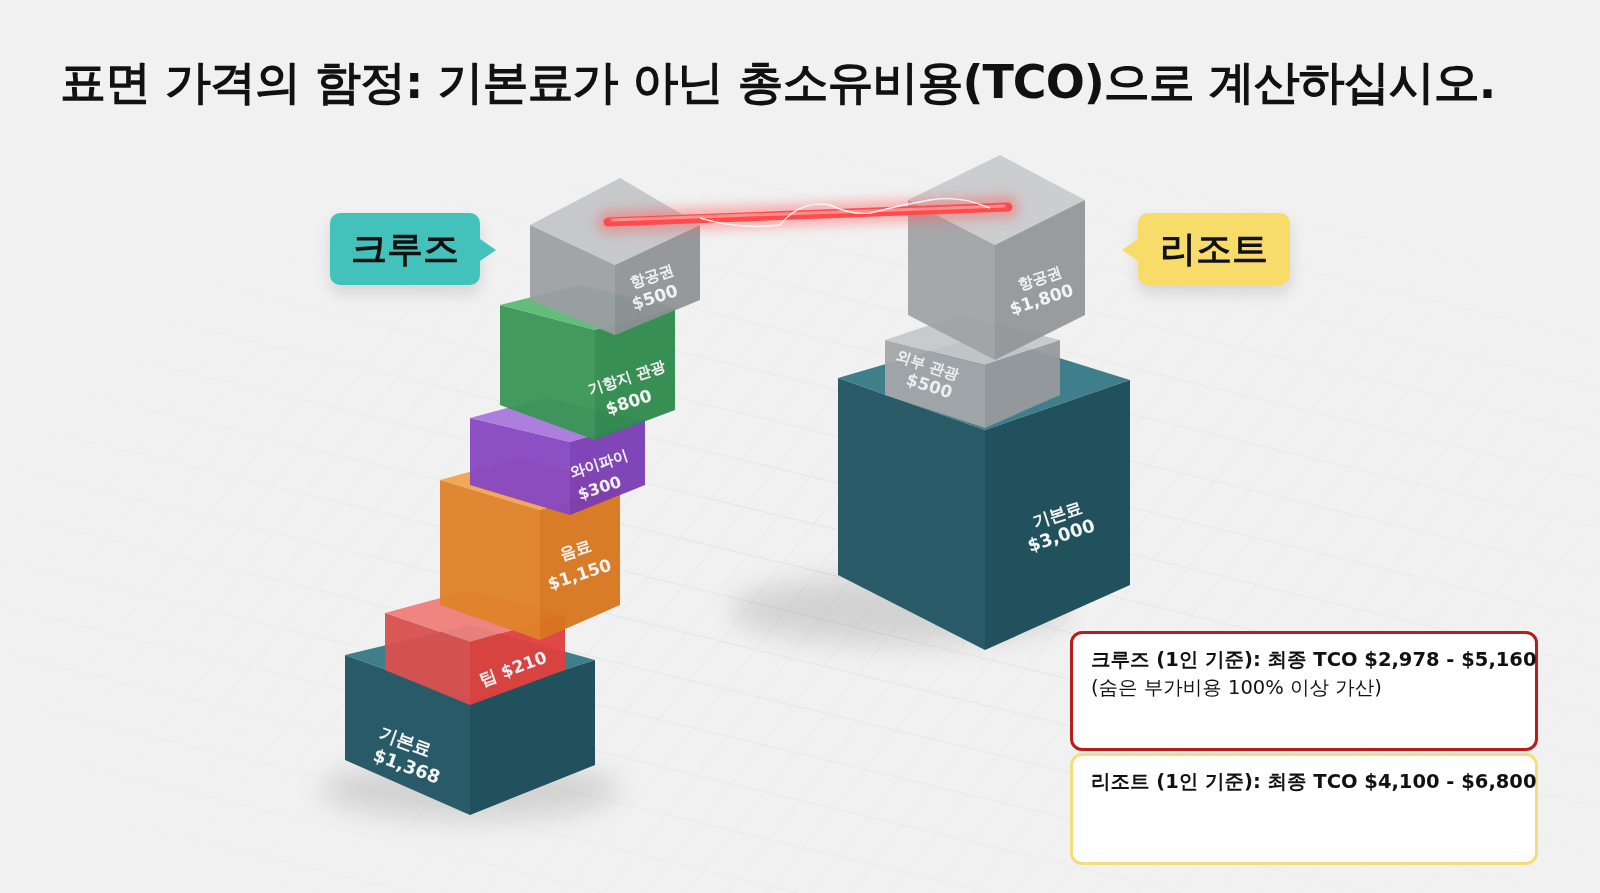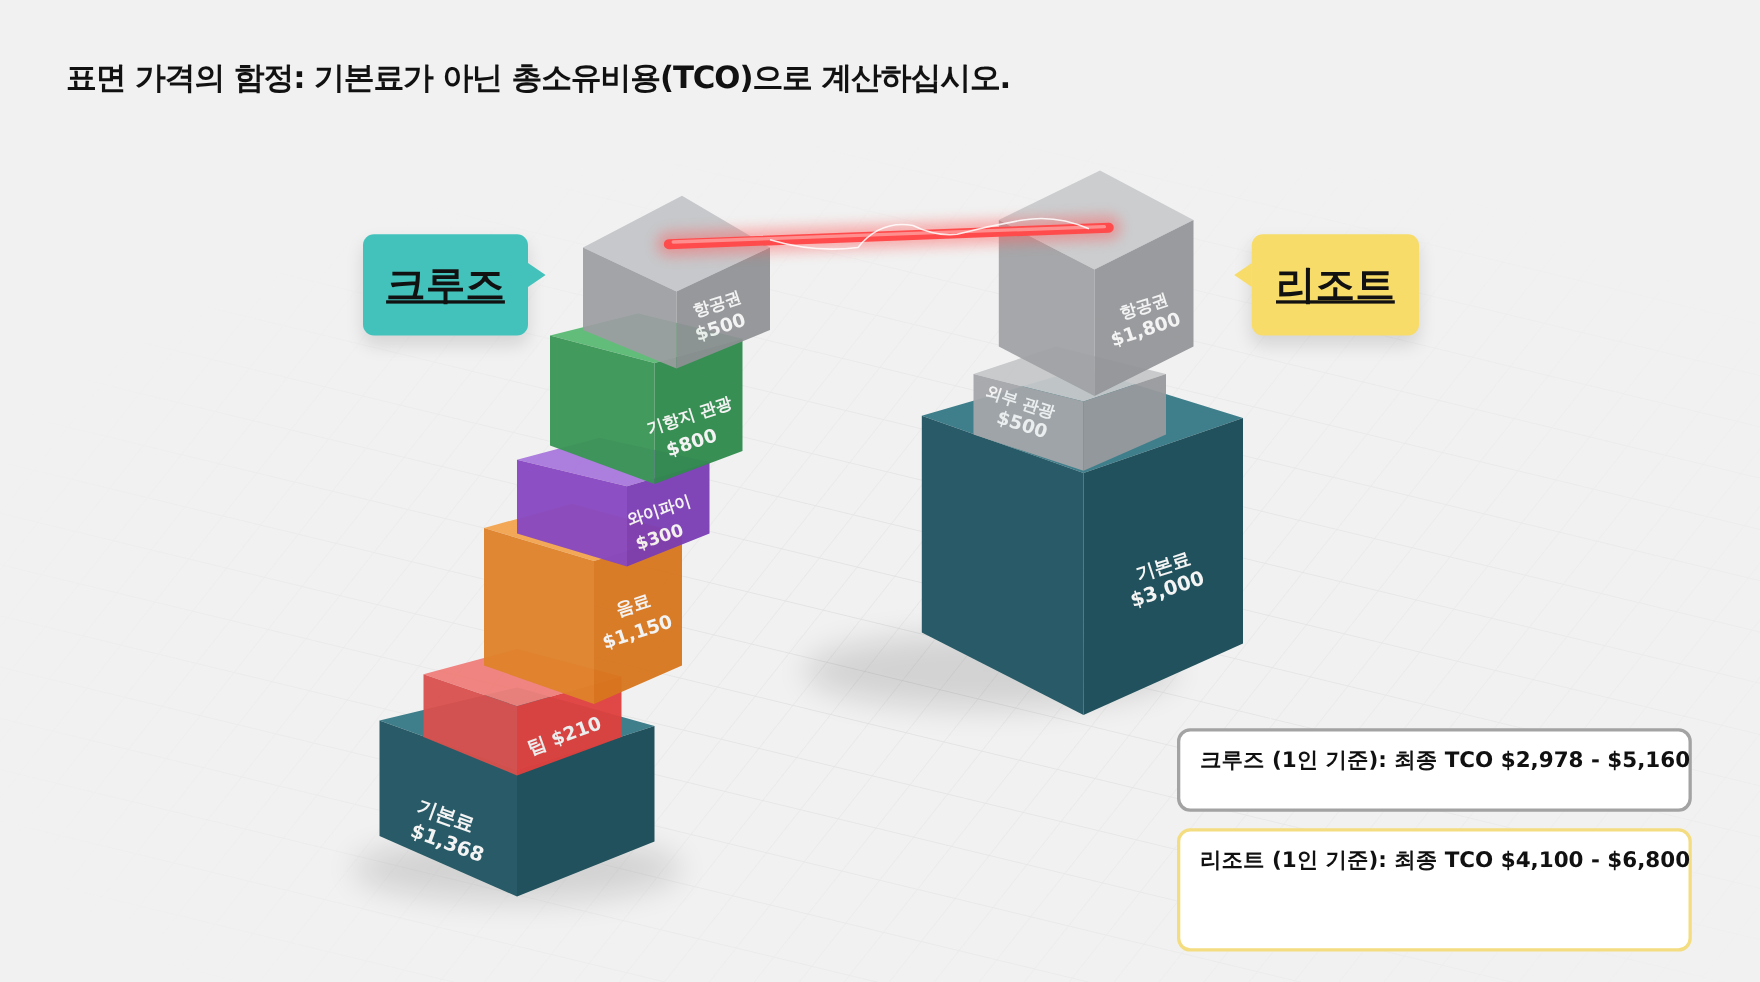--- a/index.html
+++ b/index.html
@@ -3,50 +3,49 @@
 <meta charset="utf-8">
 <style>
   html, body { margin: 0; padding: 0; }
   body {
     width: 1600px; height: 893px; overflow: hidden; position: relative;
     background: #f1f1f1;
     font-family: "DejaVu Sans", "Liberation Sans", sans-serif;
   }
   .title {
     position: absolute; left: 60px; top: 52px;
-    font-size: 28px; font-weight: bold; color: #111; letter-spacing: -1px;
+    font-size: 46px; font-weight: bold; color: #111; letter-spacing: -1px;
     white-space: nowrap;
   }
   svg.scene { position: absolute; left: 0; top: 0; }
   .blk-label { font-family: "DejaVu Sans", sans-serif; font-weight: bold; fill: #f4f4f4; }
   .tag {
-    position: absolute; height: 92px; border-radius: 10px;
+    position: absolute; height: 72px; border-radius: 10px;
     display: flex; align-items: center; justify-content: center;
     font-size: 36px; font-weight: bold; color: #111;
     box-shadow: 0 8px 16px rgba(0,0,0,0.12);
-    text-decoration: underline;
   }
   .tag-cruise { left: 330px; top: 213px; width: 150px; background: #43c2bc; }
   .tag-cruise::after {
     content: ""; position: absolute; right: -16px; top: 26px;
     border-top: 11px solid transparent; border-bottom: 11px solid transparent;
     border-left: 16px solid #43c2bc;
   }
   .tag-resort { left: 1138px; top: 213px; width: 152px; background: #f8dc6a; }
   .tag-resort::before {
     content: ""; position: absolute; left: -16px; top: 26px;
     border-top: 11px solid transparent; border-bottom: 11px solid transparent;
     border-right: 16px solid #f8dc6a;
   }
   .tco-box {
     position: absolute; left: 1070px; width: 468px; background: #fff;
     border-radius: 12px; padding: 12px 18px; box-sizing: border-box;
     font-size: 19.5px; color: #111; line-height: 28px;
   }
-  .tco-cruise { top: 662px; height: 76px; border: 3px solid #a3a3a3; }
+  .tco-cruise { top: 631px; height: 120px; border: 3px solid #b91c1c; }
   .tco-resort { top: 753px; height: 112px; border: 3px solid #f3dd80; }
   .tco-main { font-weight: bold; white-space: nowrap; }
   .tco-sub { white-space: nowrap; }
 </style>
 </head>
 <body>
 
 <div class="title">표면 가격의 함정: 기본료가 아닌 총소유비용(TCO)으로 계산하십시오.</div>
 
 <svg class="scene" width="1600" height="893" viewBox="0 0 1600 893">
@@ -151,16 +150,17 @@
     <line x1="612" y1="220" x2="1004" y2="206" stroke="#ff8f8f" stroke-width="3" stroke-linecap="round"></line>
     <path d="M700 218 Q740 230 780 225 Q800 200 830 205 Q850 215 870 213 Q900 205 930 200 Q960 195 990 208" fill="none" stroke="#fff" stroke-width="1.4" opacity="0.85"></path>
   </g>
 </svg>
 
 <div class="tag tag-cruise">크루즈</div>
 <div class="tag tag-resort">리조트</div>
 
 <div class="tco-box tco-cruise">
   <div class="tco-main">크루즈 (1인 기준): 최종 TCO $2,978 - $5,160</div>
+  <div class="tco-sub">(숨은 부가비용 100% 이상 가산)</div>
 </div>
 <div class="tco-box tco-resort">
   <div class="tco-main">리조트 (1인 기준): 최종 TCO $4,100 - $6,800</div>
 </div>
 
 </body></html>

